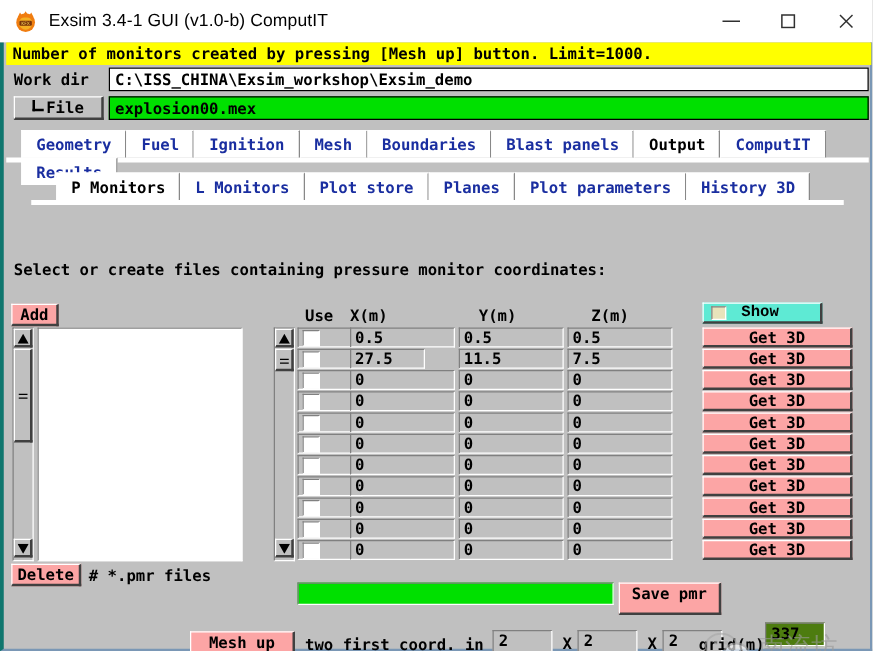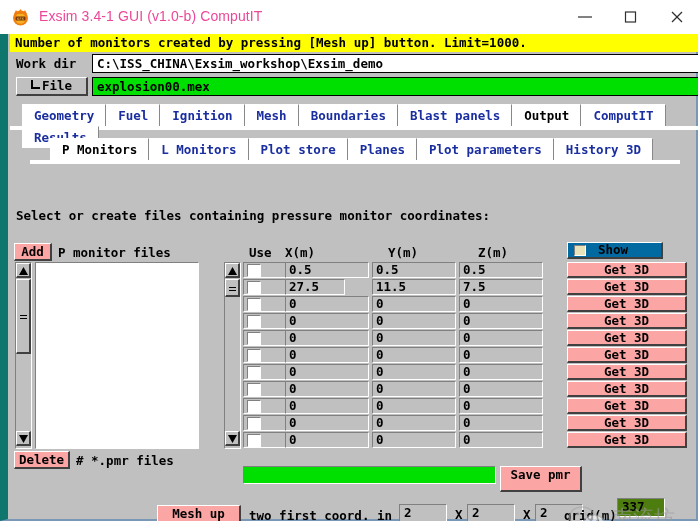--- a/index.html
+++ b/index.html
@@ -31,21 +31,21 @@
   .title-icon {
     position: absolute;
     left: 11px; top: 8px;
     width: 19px; height: 18px;
   }
   .title-text {
     position: absolute;
     left: 39px; top: 8px;
     font-family: "Liberation Sans", sans-serif;
     font-size: 14px;
-    color: #ec4899;
+    color: #000000;
     white-space: nowrap;
     letter-spacing: 0.1px;
     text-align: center;
   }
   .win-btn {
     position: absolute;
     top: 0;
     width: 46px; height: 33px;
     cursor: default;
   }
@@ -53,21 +53,21 @@
   .btn-min { left: 562px; }
   .btn-max { left: 608px; }
   .btn-close { left: 654px; }
 
   
   .client {
     position: absolute;
     left: 0; top: 34px;
     width: 698px; height: 487px;
     background: #c0c0c0;
-    border-left: 8px solid #0f766e;
+    border-left: 3px solid #0f766e;
     border-right: 2px solid #7a97b5;
     border-bottom: 2px solid #7a97b5;
     box-sizing: border-box;
   }
 
   
   .statusline {
     position: absolute;
     left: 2px; top: 0px;
     width: 692px; height: 18px;
@@ -325,27 +325,28 @@
     position: absolute;
     width: 120px; height: 16px;
     line-height: 13px;
   }
 
   
   .show-hdr {
     position: absolute;
     left: 559px; top: 208px;
     width: 96px; height: 17px;
-    background: #0369a1;
+    background: #5eead4;
     border-top: 1px solid #ffffff;
     border-left: 1px solid #ffffff;
     border-right: 2px solid #404040;
     border-bottom: 2px solid #404040;
     box-sizing: border-box;
     cursor: default;
+    font-family: Liberation Mono, monospace;
   }
   .show-hdr .box {
     position: absolute;
     left: 6px; top: 2px;
     width: 12px; height: 11px;
     background: #e8e3bb;
     border-top: 1px solid #808080;
     border-left: 1px solid #808080;
     border-right: 1px solid #ffffff;
     border-bottom: 1px solid #ffffff;
@@ -482,21 +483,20 @@
     </div>
 
     <div class="strip-shadow" style="left:22px; top:126px; width:650px;"></div>
     <div class="tabstrip tabstrip-sub">
       <span class="tab active">P Monitors</span><span class="tab">L Monitors</span><span class="tab">Plot store</span><span class="tab">Planes</span><span class="tab">Plot parameters</span><span class="tab">History 3D</span>
     </div>
 
     <div class="prompt">Select or create files containing pressure monitor coordinates:</div>
 
     <div class="btn3d add-btn">Add</div>
-    <div class="lbl pmon-label">P monitor files</div>
 
     <div class="scrollbar sb-left">
       <div class="sb-arrow" style="top:0;">
         <svg width="9" height="8" viewBox="0 0 9 8">
             <polygon points="4.5,0 9,8 0,8" fill="#000"></polygon>
           </svg>
       </div>
       <div class="sb-thumb" style="top:16px; height:75px;">
           <span class="grip"></span>
         </div>

